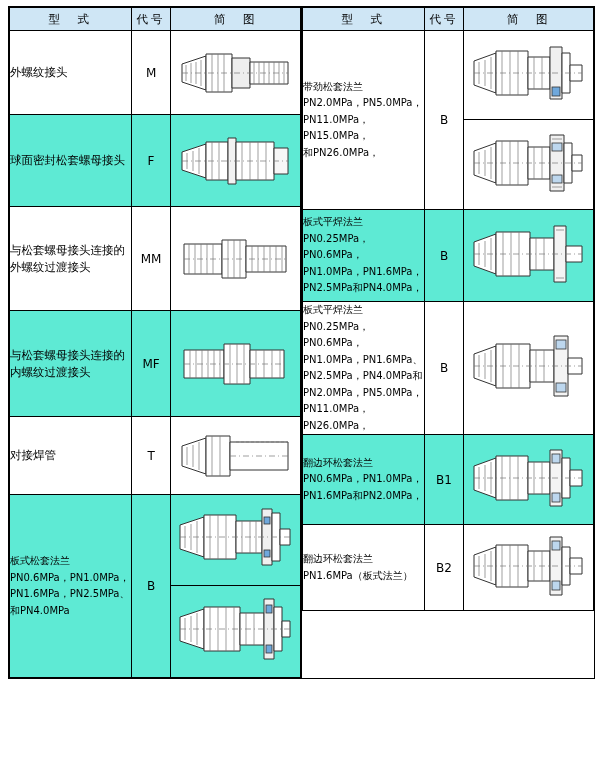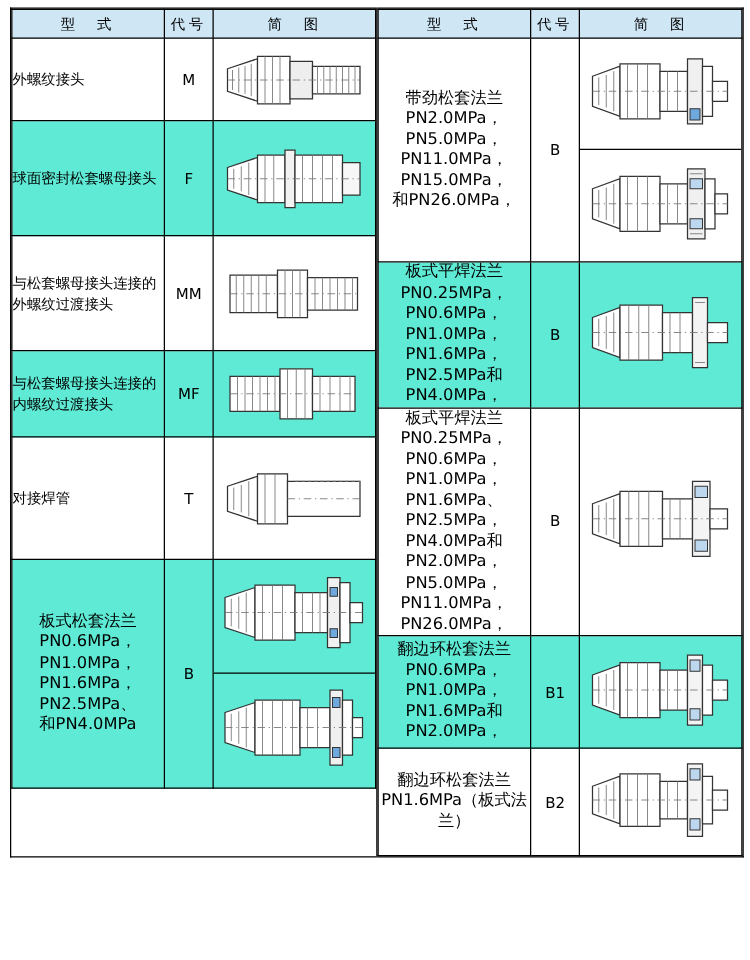--- a/index.html
+++ b/index.html
@@ -83,23 +83,22 @@
     padding: 2px 0;
   }
   .hl {
     background: #5eead4;
   }
   .fig {
     display: block;
     margin: 0 auto;
   }
   .small {
-    font-size: 13px;
+    font-size: 10px;
     line-height: 16.5px;
-    text-align: center;
   }
 </style>
 </head>
 <body>
 
 <div class="page">
 
 
   <table class="main">
     <tbody>
@@ -112,21 +111,21 @@
                 <col class="c-code">
                 <col class="c-fig">
             </colgroup>
             <tbody>
               <tr class="hdr">
                 <td>型　式</td>
                 <td>代号</td>
                 <td>简　图</td>
               </tr>
 
-              <tr style="height:66px;border-radius:24px;">
+              <tr style="height:84px;border-radius:24px;">
                 <td class="cell-type center-v">外螺纹接头</td>
                 <td class="cell-code">M</td>
                 <td class="cell-fig">
                   <svg class="fig" width="120" height="62" viewBox="0 0 120 62">
                     <g fill="#ffffff" stroke="#333" stroke-width="1">
                       <path d="M6 22 L30 14 L30 48 L6 40 Z"></path>
                       <path d="M30 12 L56 12 L56 50 L30 50 Z"></path>
                       <path d="M56 16 L74 16 L74 46 L56 46 Z" fill="#eeeeee"></path>
                       <path d="M74 20 L112 20 L112 42 L74 42 Z"></path>
                     </g>
@@ -172,21 +171,21 @@
                       <line x1="66" y1="14" x2="66" y2="52"></line>
                       <line x1="74" y1="14" x2="74" y2="52"></line>
                       <line x1="82" y1="14" x2="82" y2="52"></line>
                       <line x1="90" y1="14" x2="90" y2="52"></line>
                       <line x1="6" y1="33" x2="112" y2="33" stroke-dasharray="6 3 1 3"></line>
                     </g>
                   </svg>
                 </td>
               </tr>
 
-              <tr style="height:92px;">
+              <tr style="height:104px;">
                 <td class="cell-type center-v">与松套螺母接头连接的外螺纹过渡接头</td>
                 <td class="cell-code">MM</td>
                 <td class="cell-fig">
                   <svg class="fig" width="120" height="66" viewBox="0 0 120 66">
                     <g fill="#ffffff" stroke="#333" stroke-width="1">
                       <path d="M8 18 L46 18 L46 48 L8 48 Z"></path>
                       <path d="M46 14 L70 14 L70 52 L46 52 Z"></path>
                       <path d="M70 20 L110 20 L110 46 L70 46 Z"></path>
                     </g>
                     <g stroke="#777" stroke-width="0.7">
@@ -203,21 +202,21 @@
                       <line x1="88" y1="20" x2="88" y2="46"></line>
                       <line x1="94" y1="20" x2="94" y2="46"></line>
                       <line x1="100" y1="20" x2="100" y2="46"></line>
                       <line x1="106" y1="20" x2="106" y2="46"></line>
                       <line x1="8" y1="33" x2="110" y2="33" stroke-dasharray="6 3 1 3"></line>
                     </g>
                   </svg>
                 </td>
               </tr>
 
-              <tr class="hl" style="height:69px;">
+              <tr class="hl" style="height:106px;">
                 <td class="cell-type center-v">与松套螺母接头连接的内螺纹过渡接头</td>
                 <td class="cell-code">MF</td>
                 <td class="cell-fig">
                   <svg class="fig" width="120" height="60" viewBox="0 0 120 60">
                     <g fill="#ffffff" stroke="#333" stroke-width="1">
                       <path d="M8 16 L48 16 L48 44 L8 44 Z"></path>
                       <path d="M48 10 L74 10 L74 50 L48 50 Z"></path>
                       <path d="M74 16 L108 16 L108 44 L74 44 Z"></path>
                     </g>
                     <g stroke="#777" stroke-width="0.7">
@@ -233,21 +232,21 @@
                       <line x1="80" y1="16" x2="80" y2="44"></line>
                       <line x1="88" y1="16" x2="88" y2="44"></line>
                       <line x1="96" y1="16" x2="96" y2="44"></line>
                       <line x1="104" y1="16" x2="104" y2="44"></line>
                       <line x1="8" y1="30" x2="108" y2="30" stroke-dasharray="6 3 1 3"></line>
                     </g>
                   </svg>
                 </td>
               </tr>
 
-              <tr style="height:98px;">
+              <tr style="height:78px;">
                 <td class="cell-type center-v">对接焊管</td>
                 <td class="cell-code">T</td>
                 <td class="cell-fig">
                   <svg class="fig" width="120" height="56" viewBox="0 0 120 56">
                     <g fill="#ffffff" stroke="#333" stroke-width="1">
                       <path d="M6 18 L30 10 L30 46 L6 38 Z"></path>
                       <path d="M30 8 L54 8 L54 48 L30 48 Z"></path>
                       <path d="M54 14 L112 14 L112 42 L54 42 Z"></path>
                     </g>
                     <g stroke="#777" stroke-width="0.7">

